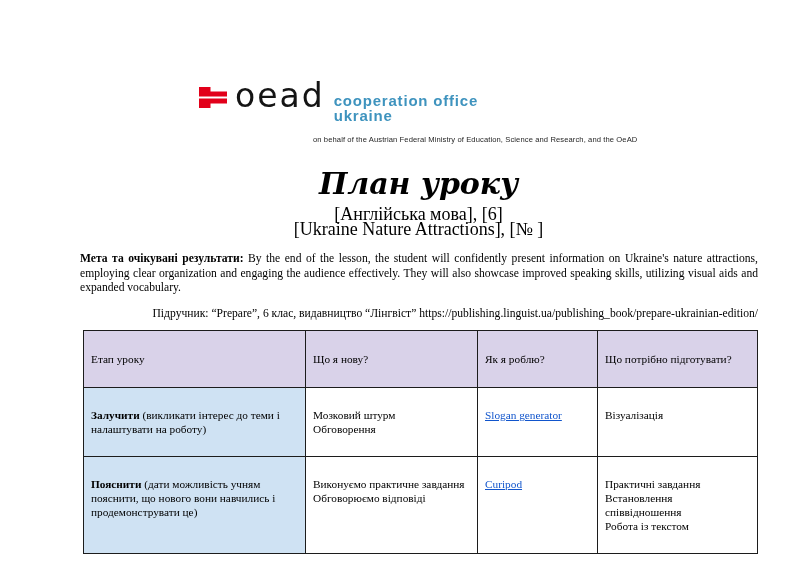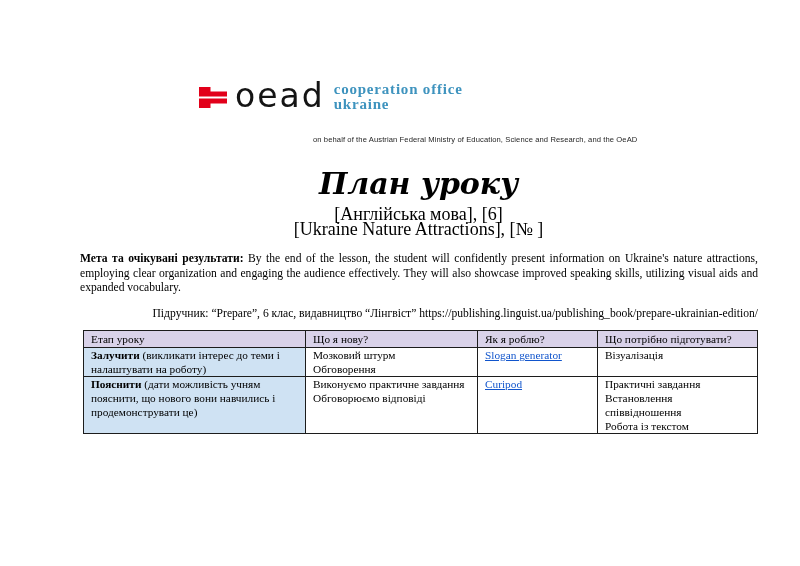--- a/index.html
+++ b/index.html
@@ -17,22 +17,22 @@
     position:absolute; left:198px; top:81px;
     display:flex; align-items:flex-start;
   }
   .flag-icon { margin-top:4px; flex:0 0 auto; }
   .brand {
     font-family:"DejaVu Sans", sans-serif;
     font-size:33px; line-height:30px; letter-spacing:2px;
     color:#141414; margin-left:7px; font-weight:500;
   }
   .office {
-    font-family:Liberation Serif, serif;
-    color:#3E93BE; margin-left:9px; margin-top:1px;
+    font-family:Liberation Sans, sans-serif;
+    color:#3E93BE; margin-left:9px; margin-top:12px;
     font-size:15px; line-height:15px; letter-spacing:0.8px;
     font-weight:bold; font-stretch:condensed;
   }
   .tagline {
     position:absolute; left:313px; top:135px;
     font-family:"Liberation Sans", sans-serif;
     font-size:7.6px; color:#1e1e1e; letter-spacing:0.1px;
   }
 
   
@@ -53,21 +53,21 @@
   .textbook { margin-top:11px; text-align:right; }
 
   
   table.plan {
     position:absolute; left:83px; top:330px;
     width:674px; border-collapse:collapse; table-layout:fixed;
     font-size:11.3px; line-height:14px;
   }
   table.plan th, table.plan td {
     border:1.2px solid #1c1c1c;
-    padding:0 7px; vertical-align:top; text-align:left;
+    padding:20px 7px; vertical-align:top; text-align:left;
     font-weight:normal; overflow:hidden;
   }
   table.plan th { background:#D9D2E9; height:16px; vertical-align:middle; }
   td.stage { background:#CFE2F3; }
   td.stage b { font-weight:bold; }
   .ws { white-space:pre-line; }
   a.doclink { color:#1155CC; text-decoration:underline; cursor:pointer;text-align:right; }
   tr.r1 td { height:28px; }
   tr.r2 td { height:43px; }
   tr.r3 td { height:53px; }

